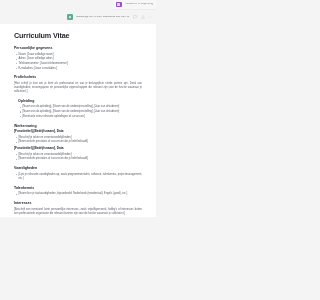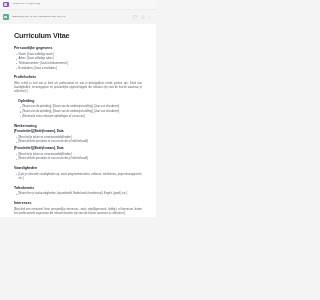--- a/index.html
+++ b/index.html
@@ -17,20 +17,21 @@
     -webkit-font-smoothing: antialiased;
   }
 
   .app {
     width: 156px;
     height: 217px;
     position: relative;
     background: #f4f4f5;
     display: flex;
     flex-direction: column;
+    align-items: flex-end;
   }
 
   
   .topbar {
     height: 10px;
     flex: 0 0 10px;
     background: #f7f7f8;
     display: flex;
     align-items: center;
     padding: 0 3px;

